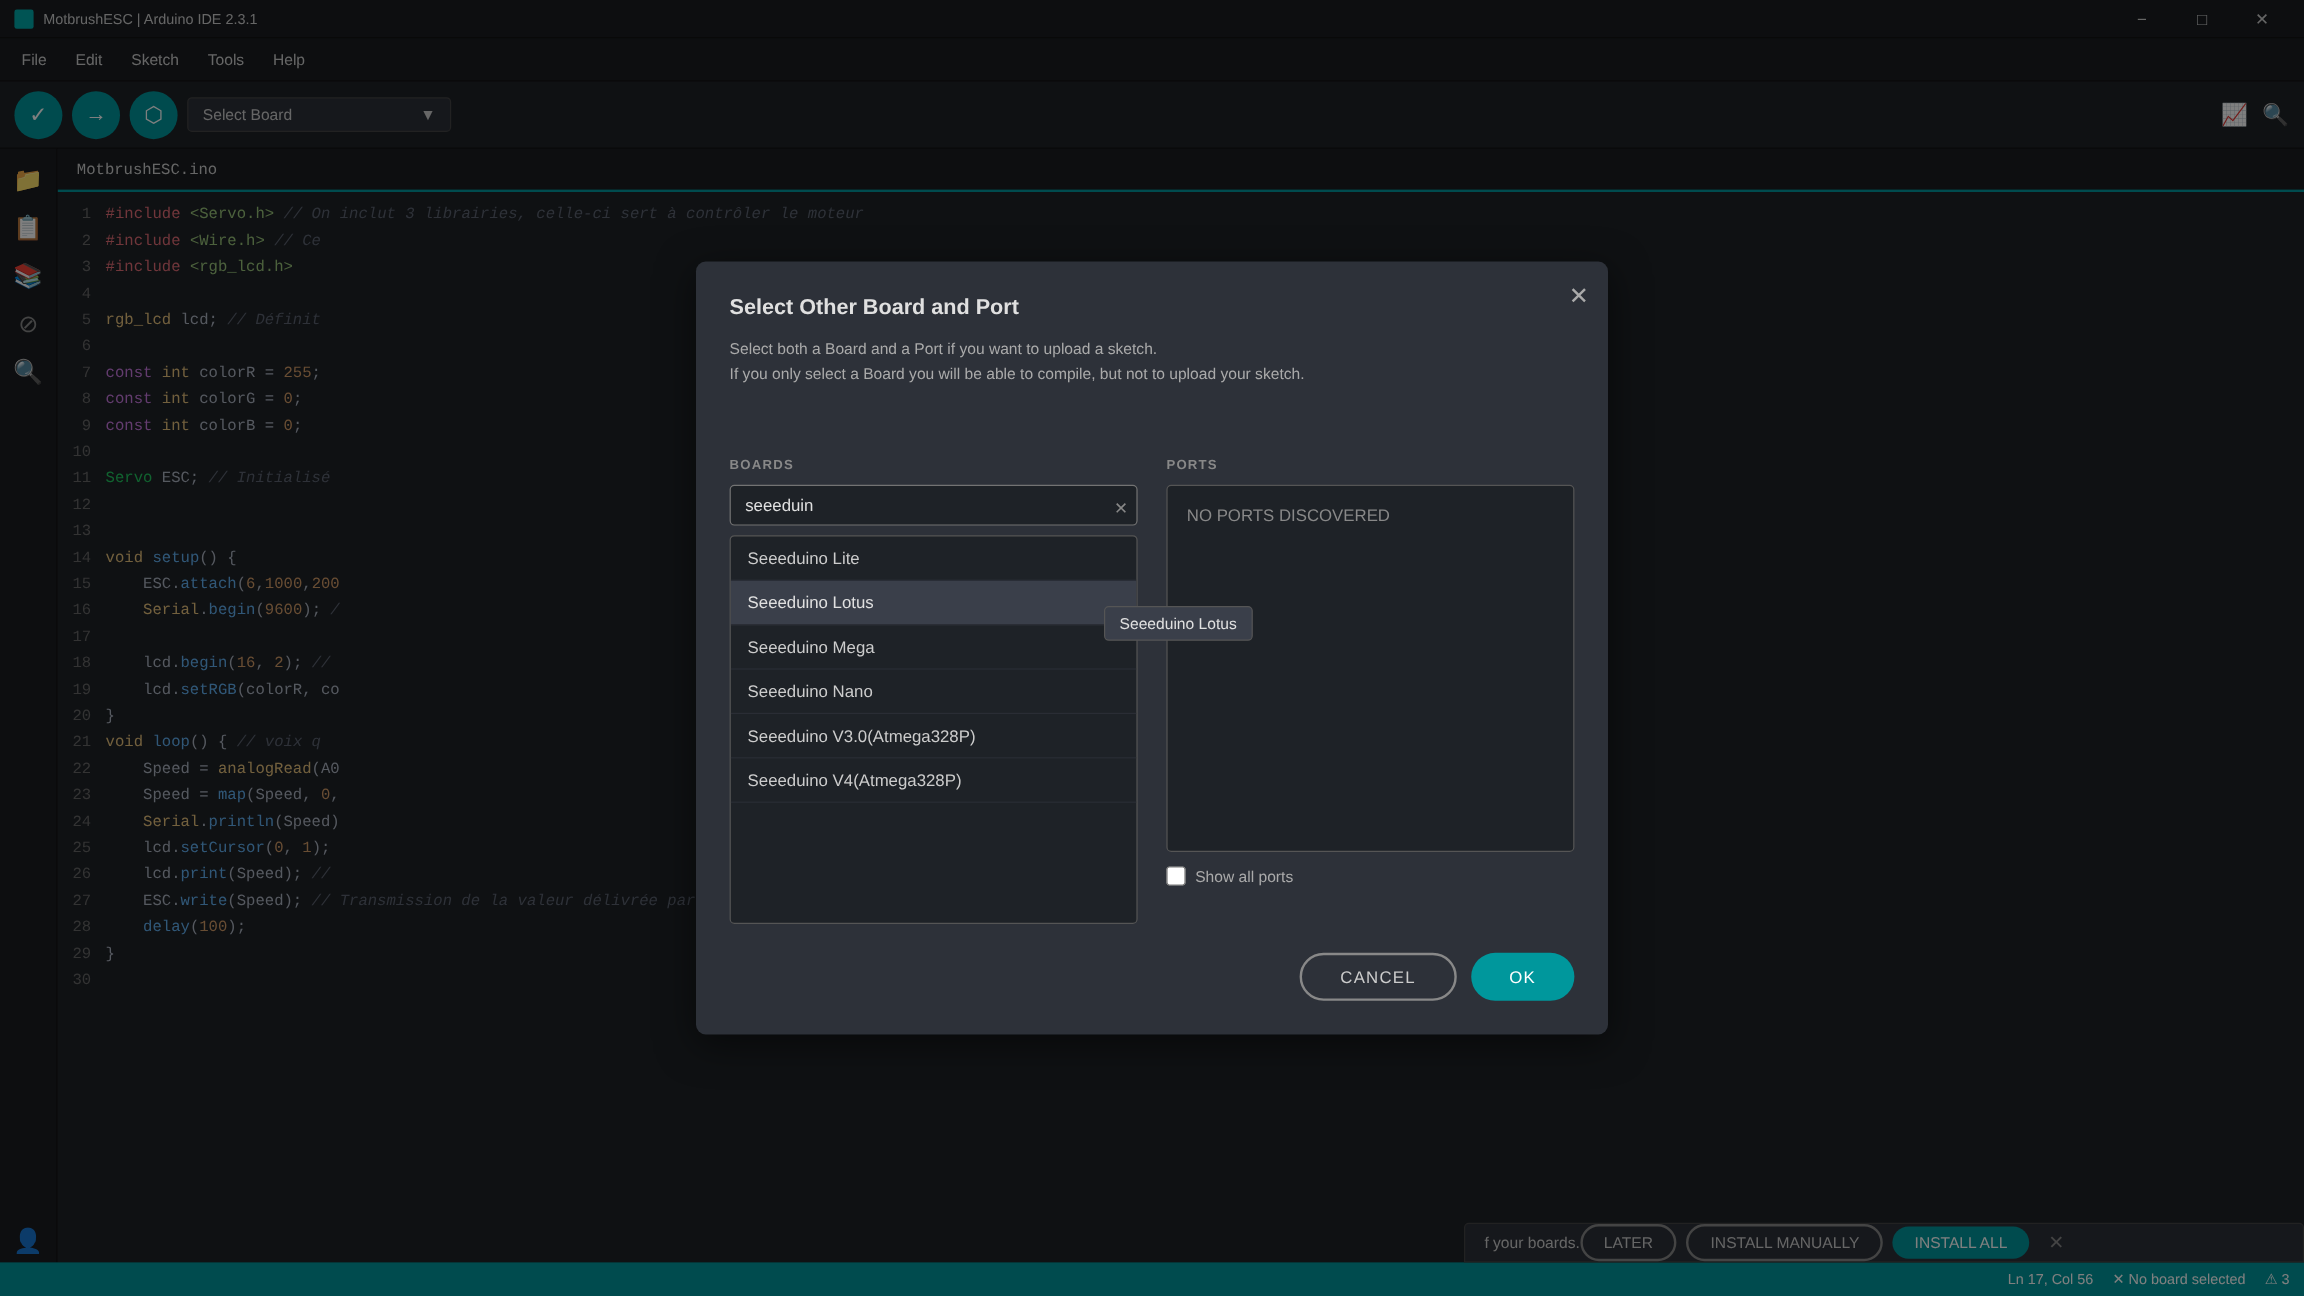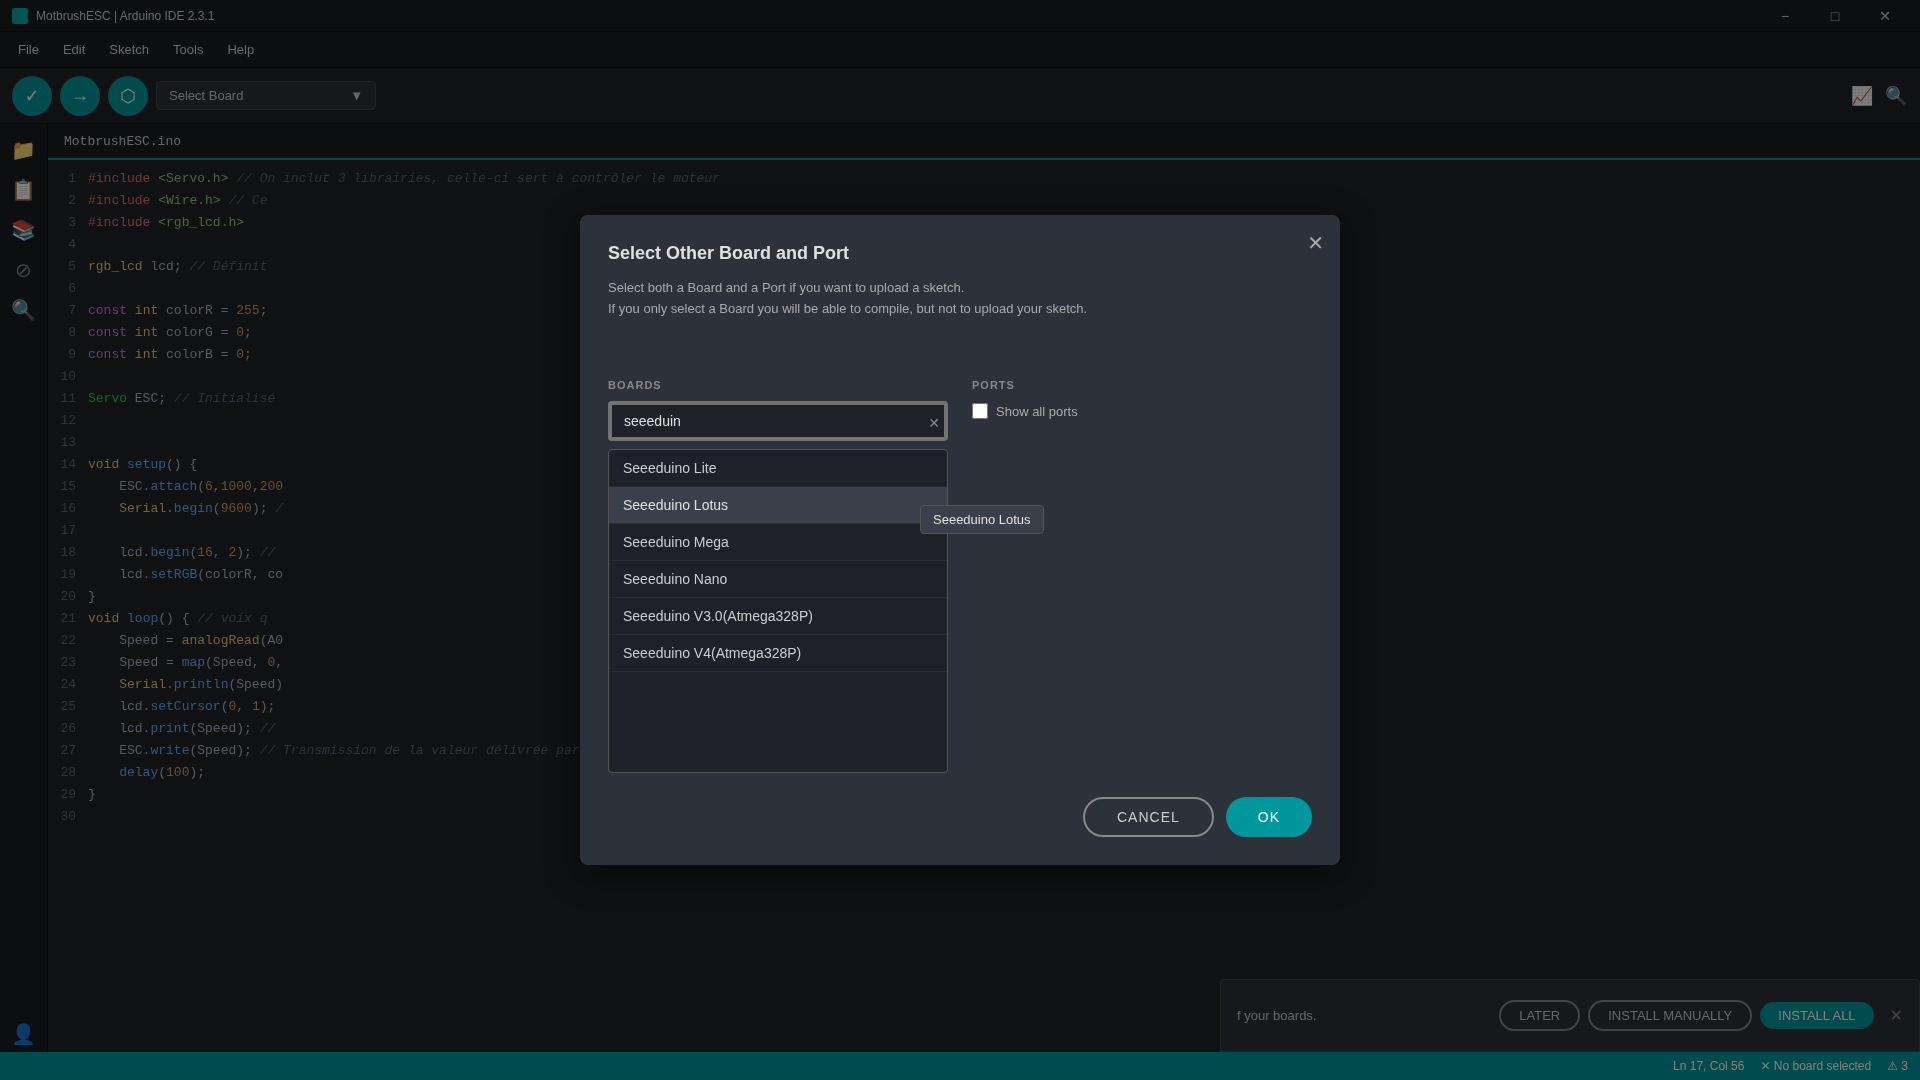--- a/index.html
+++ b/index.html
@@ -255,21 +255,21 @@
       font-size: 11px;
       color: #888;
       letter-spacing: 1px;
       margin-bottom: 10px;
       font-weight: bold;
       margin-top: 36px;
     }
     .search-box {
       width: 100%;
       background: #1e2227;
-      border: 4px solid #737373;
+      border: 1px solid #737373;
       border-radius: 4px;
       padding: 8px 32px 8px 12px;
       color: #e0e0e0;
       font-size: 14px;
       outline: none;
       margin-bottom: 4px;
       position: relative;
     }
     .search-wrapper {
       position: relative;
@@ -364,24 +364,24 @@
 
     
     .install-bar {
       position: absolute;
       bottom: 28px;
       right: 0;
       width: 700px;
       background: #2d3139;
       border: 1px solid #444;
       border-radius: 4px 4px 0 0;
-      padding: 20px 16px;
-      display: flex;
-      align-items: center;
-      justify-content: space-between;
+      padding: 0 16px;
+      display: flex;
+      align-items: center;
+      justify-content: flex-start;
       z-index: 50;
     }
     .install-bar-text {
       font-size: 13px;
       color: #ccc;
     }
     .install-bar-actions {
       display: flex;
       gap: 8px;
       align-items: center;
@@ -582,20 +582,23 @@
           <div class="board-item selected">Seeeduino Lotus</div>
           <div class="board-item">Seeeduino Mega</div>
           <div class="board-item">Seeeduino Nano</div>
           <div class="board-item">Seeeduino V3.0(Atmega328P)</div>
           <div class="board-item">Seeeduino V4(Atmega328P)</div>
         </div>
       </div>
 
       <div class="ports-col">
         <div class="modal-col-label">PORTS</div>
+        <div style="height: 306px; background: #1e2227; border: 1px solid #555; border-radius: 4px; display: flex; align-items: flex-start; padding: 16px;">
+          <span class="no-ports" style="padding:0;">NO PORTS DISCOVERED</span>
+        </div>
         <div class="show-ports-row">
           <input type="checkbox" style="">
           <label class="show-ports-label">Show all ports</label>
         </div>
       </div>
     </div>
 
     <div class="modal-actions">
       <button class="btn-cancel">CANCEL</button>
       <button class="btn-ok">OK</button>

